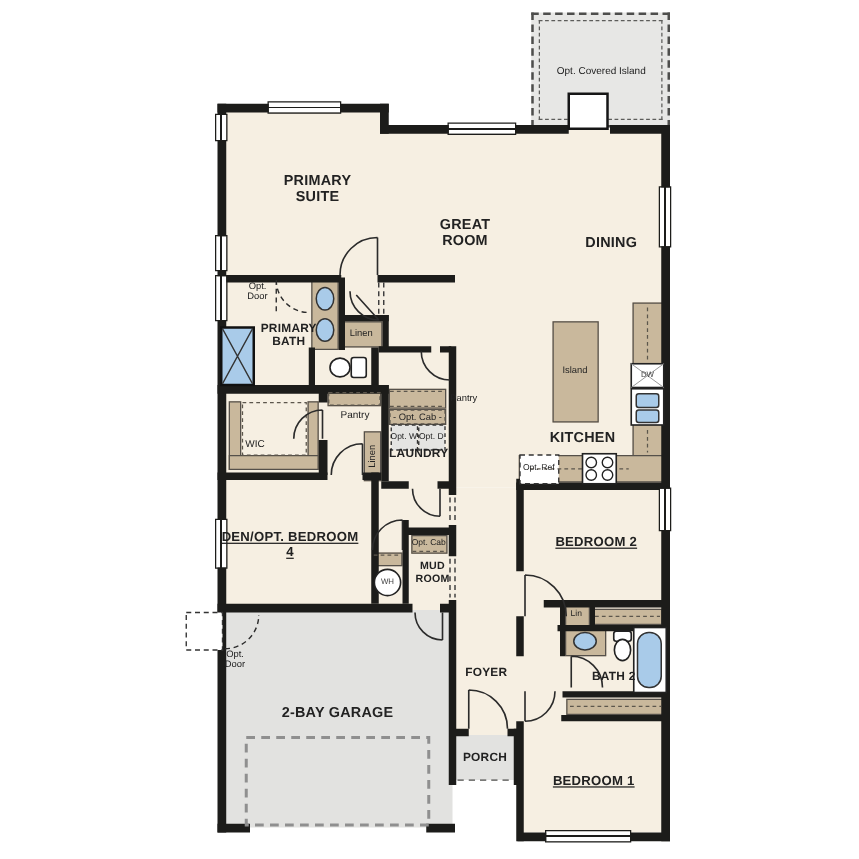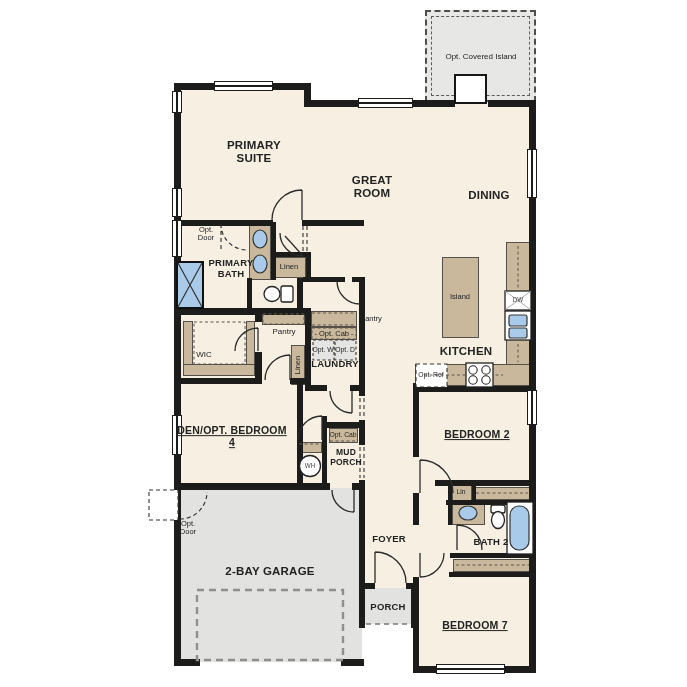--- a/index.html
+++ b/index.html
@@ -255,28 +255,28 @@
     <div class="lbl t7" style="left:289px;top:267px;">Linen</div>
     <div class="lbl t8" style="left:204px;top:355px;">WIC</div>
     <div class="lbl t8" style="left:284px;top:332px;">Pantry</div>
     <div class="lbl t7" style="left:334px;top:319px;margin-left:37px;">Pantry</div>
     <div class="lbl t7" style="left:334px;top:334px;">- Opt. Cab -</div>
     <div class="lbl t6" style="left:323px;top:350px;width:22px;">Opt. W</div>
     <div class="lbl t6" style="left:345px;top:350px;width:22px;">Opt. D</div>
     <div class="lbl t9" style="left:335px;top:364px;">LAUNDRY</div>
     <div class="lbl t7 vert" style="left:298px;top:365px;">Linen</div>
     <div class="lbl t10" style="left:232px;top:437px;width:112px;">DEN/OPT. BEDROOM 4</div>
-    <div class="lbl t85" style="left:346px;top:458px;width:46px;">MUD PORCH</div>
+    <div class="lbl t85" style="left:346px;top:458px;width:46px;">MUD ROOM</div>
     <div class="lbl t6" style="left:343px;top:435px;">Opt. Cab</div>
     <div class="lbl t55" style="left:310px;top:466px;">WH</div>
     <div class="lbl t11" style="left:270px;top:571px;width:100px;">2-BAY GARAGE</div>
     <div class="lbl t7" style="left:188px;top:528px;width:30px;">Opt. Door</div>
     <div class="lbl t9" style="left:389px;top:539px;">FOYER</div>
     <div class="lbl t9" style="left:388px;top:607px;text-align:center;">PORCH</div>
     <div class="lbl t10" style="left:477px;top:435px;">BEDROOM 2</div>
     <div class="lbl t6" style="left:461px;top:492px;">Lin</div>
     <div class="lbl t9" style="left:491px;top:542px;width:40px;">BATH 2</div>
-    <div class="lbl t10" style="left:475px;top:626px;">BEDROOM 7</div>
+    <div class="lbl t10" style="left:475px;top:626px;">BEDROOM 1</div>
     <div class="lbl t55" style="left:518px;top:300px;">DW</div>
     <div class="lbl t6" style="left:431px;top:375px;width:26px;">Opt. Ref</div>
   </div>
 
 </div>
 
 </body></html>

